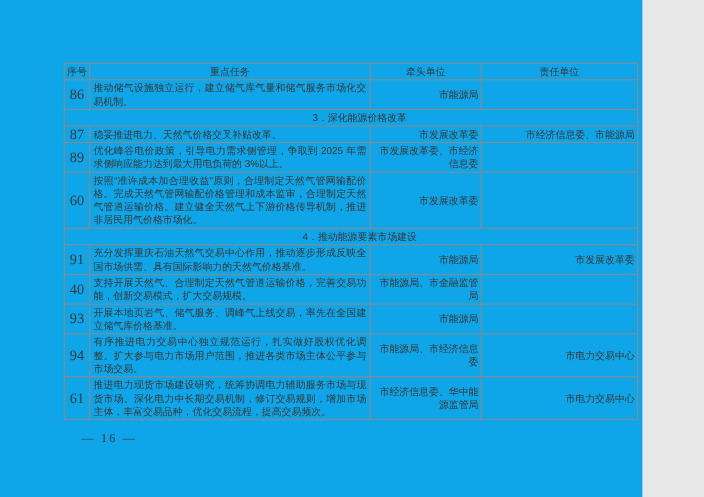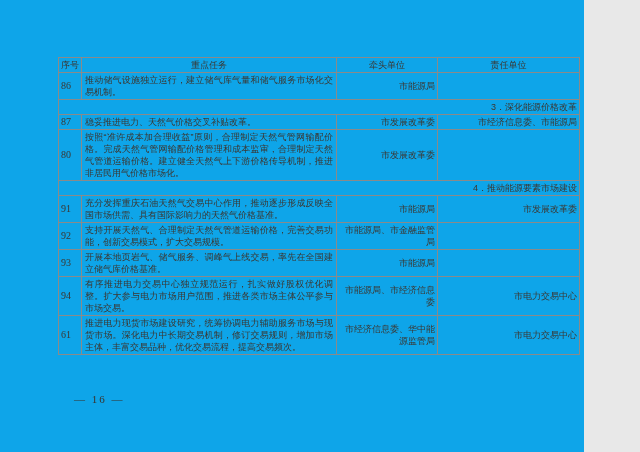--- a/index.html
+++ b/index.html
@@ -26,37 +26,37 @@
     font-weight:normal;
     padding:1px 2px;
     vertical-align:middle;
     color:#3c3630;
   }
   .task-table th{
     text-align:center;
     padding:1px 0;
   }
   td.cell-num{
-    text-align:left;
+    text-align:center;
     font-family:"Liberation Serif", serif;
-    font-size:10px;
+    font-size:13px;
   }
   td.cell-task{
     text-align:justify;
     word-break:break-all;
     overflow-wrap:anywhere;
     padding:1px 3px;
   }
   td.cell-unit{
     text-align:right;
     word-break:break-all;
     overflow-wrap:anywhere;
   }
   td.cell-section{
-    text-align:right;
+    text-align:center;
     padding-left:18px;
   }
   .page-footer{
     position:absolute;
     left:74px;top:393px;
     font-family:"Liberation Serif", serif;
     font-size:11px;
     letter-spacing:2px;
     color:#39332e;
   }
@@ -91,36 +91,42 @@
         <tr>
           <td colspan="4" class="cell-section">3．深化能源价格改革</td>
         </tr>
         <tr>
           <td class="cell-num">87</td>
           <td class="cell-task">稳妥推进电力、天然气价格交叉补贴改革。</td>
           <td class="cell-unit">市发展改革委</td>
           <td class="cell-unit">市经济信息委、市能源局</td>
         </tr>
         <tr>
-          <td class="cell-num">80</td>
+          <td class="cell-num">89</td>
+          <td class="cell-task">优化峰谷电价政策，引导电力需求侧管理，争取到 2025 年需求侧响应能力达到最大用电负荷的 3%以上。</td>
+          <td class="cell-unit">市发展改革委、市经济信息委</td>
+          <td class="cell-unit"></td>
+        </tr>
+        <tr>
+          <td class="cell-num">60</td>
           <td class="cell-task">按照“准许成本加合理收益”原则，合理制定天然气管网输配价格。完成天然气管网输配价格管理和成本监审，合理制定天然气管道运输价格。建立健全天然气上下游价格传导机制，推进非居民用气价格市场化。</td>
           <td class="cell-unit">市发展改革委</td>
           <td class="cell-unit"></td>
         </tr>
         <tr>
           <td colspan="4" class="cell-section">4．推动能源要素市场建设</td>
         </tr>
         <tr>
           <td class="cell-num">91</td>
           <td class="cell-task">充分发挥重庆石油天然气交易中心作用，推动逐步形成反映全国市场供需、具有国际影响力的天然气价格基准。</td>
           <td class="cell-unit">市能源局</td>
           <td class="cell-unit">市发展改革委</td>
         </tr>
         <tr>
-          <td class="cell-num">92</td>
+          <td class="cell-num">40</td>
           <td class="cell-task">支持开展天然气、合理制定天然气管道运输价格，完善交易功能，创新交易模式，扩大交易规模。</td>
           <td class="cell-unit">市能源局、市金融监管局</td>
           <td class="cell-unit"></td>
         </tr>
         <tr>
           <td class="cell-num">93</td>
           <td class="cell-task">开展本地页岩气、储气服务、调峰气上线交易，率先在全国建立储气库价格基准。</td>
           <td class="cell-unit">市能源局</td>
           <td class="cell-unit"></td>
         </tr>

